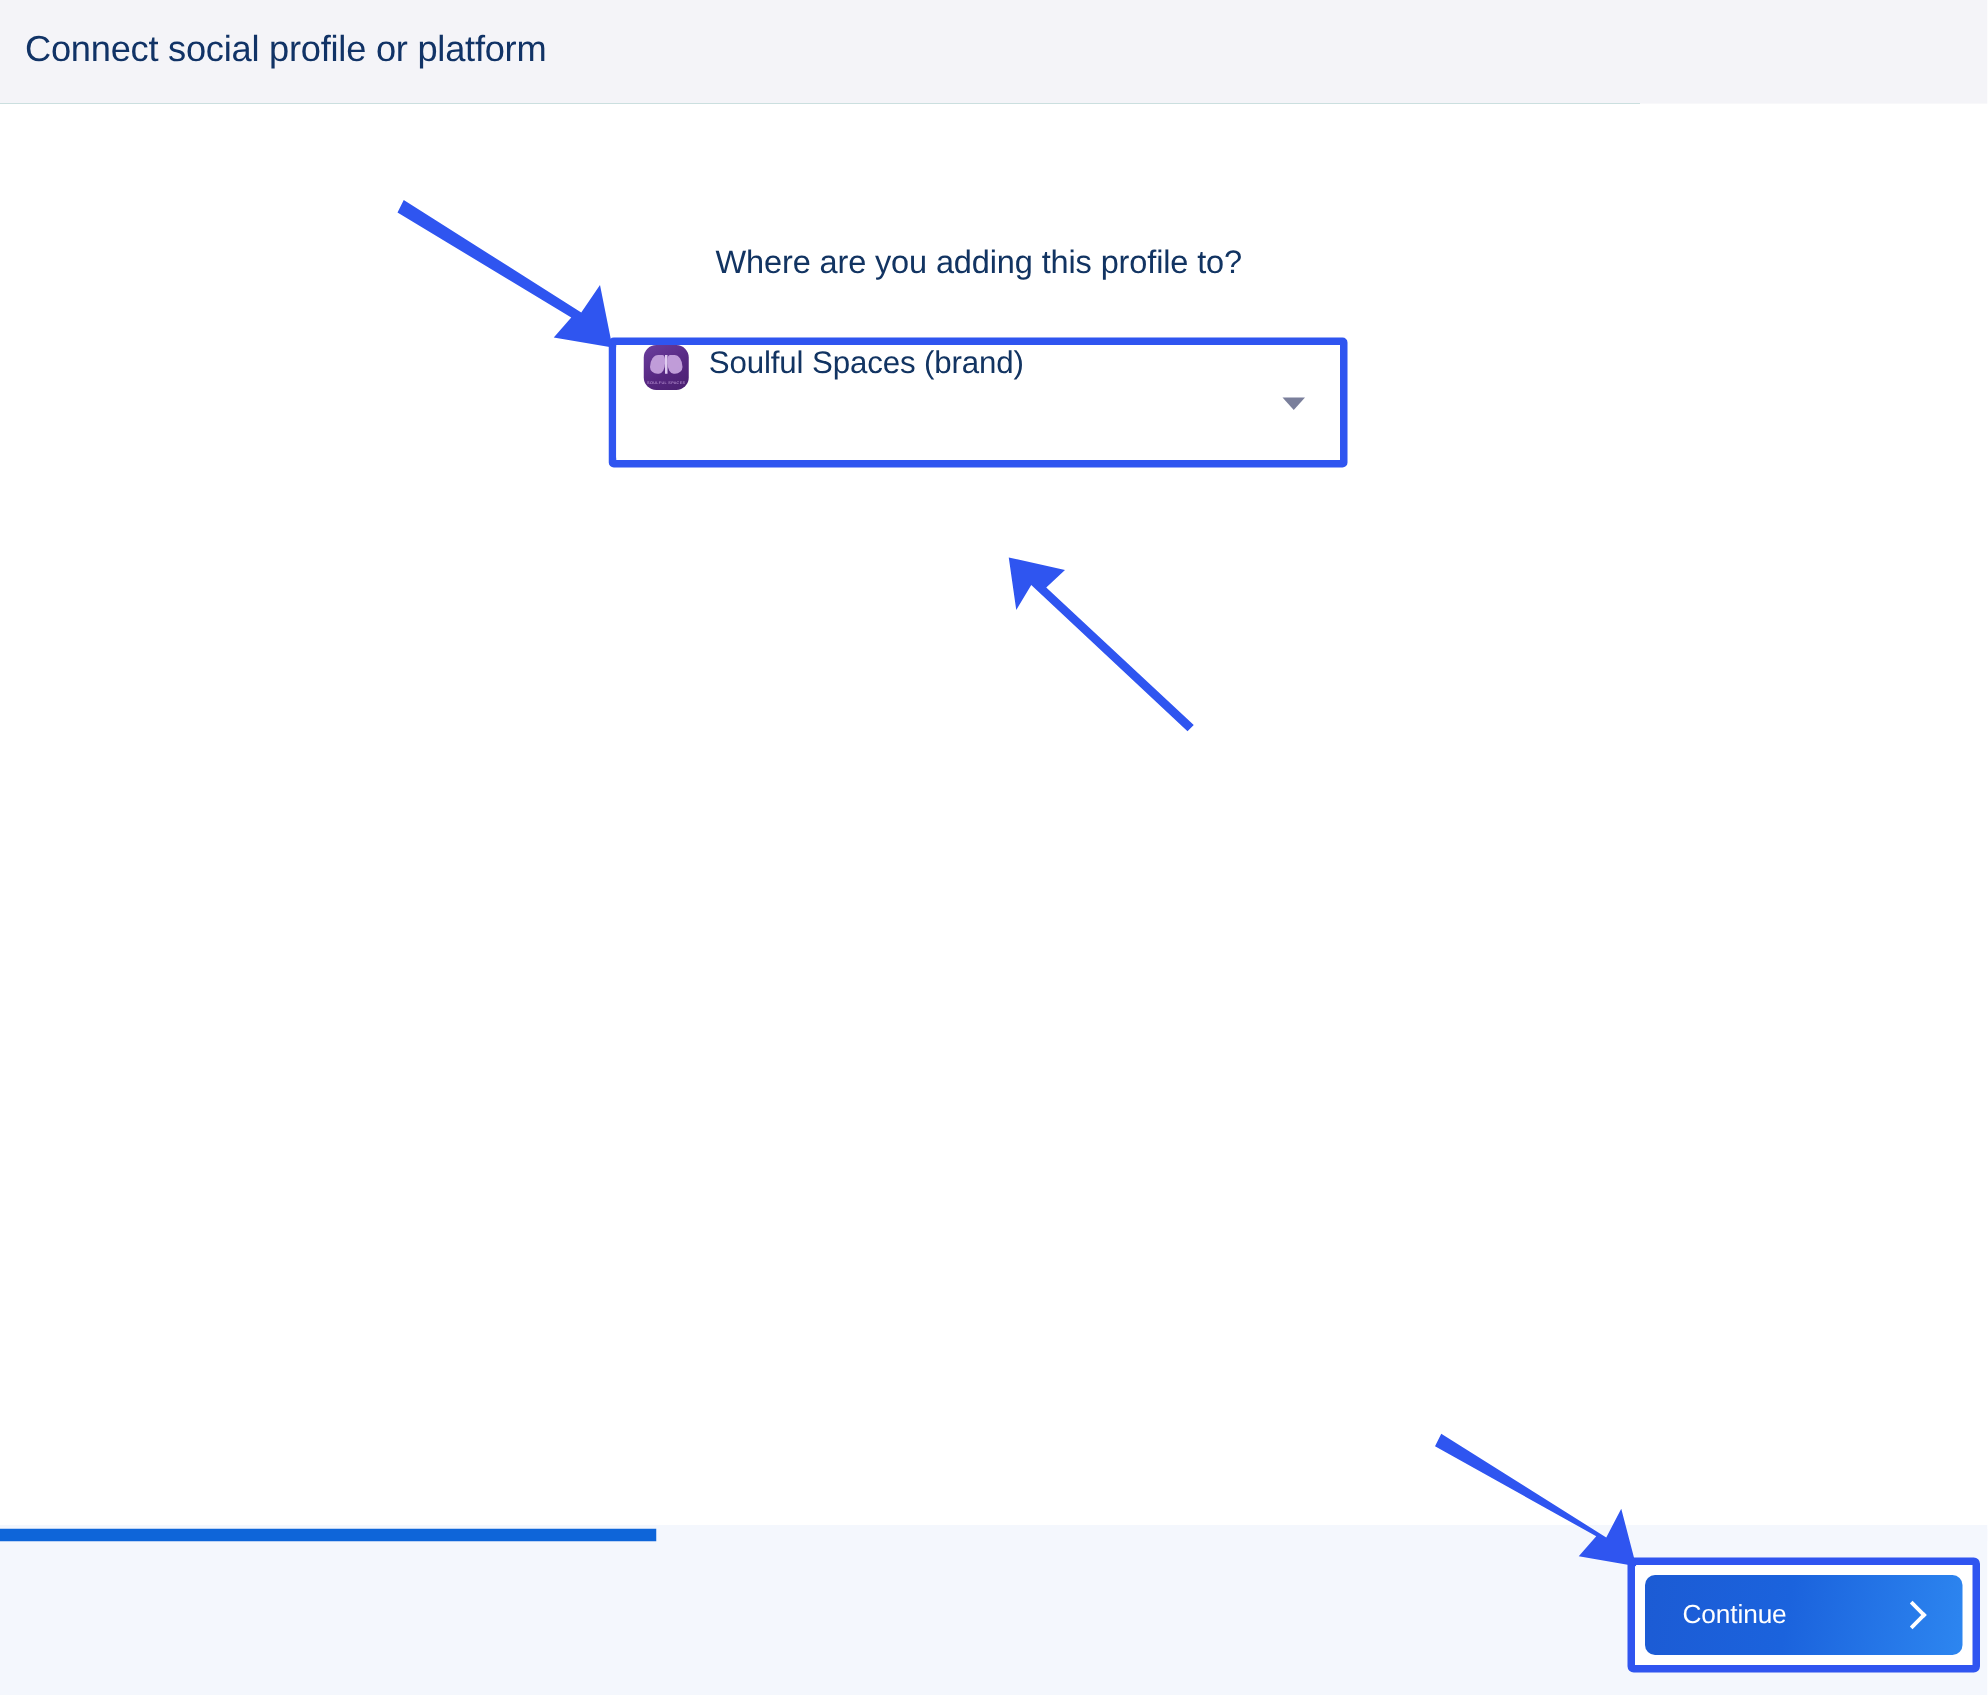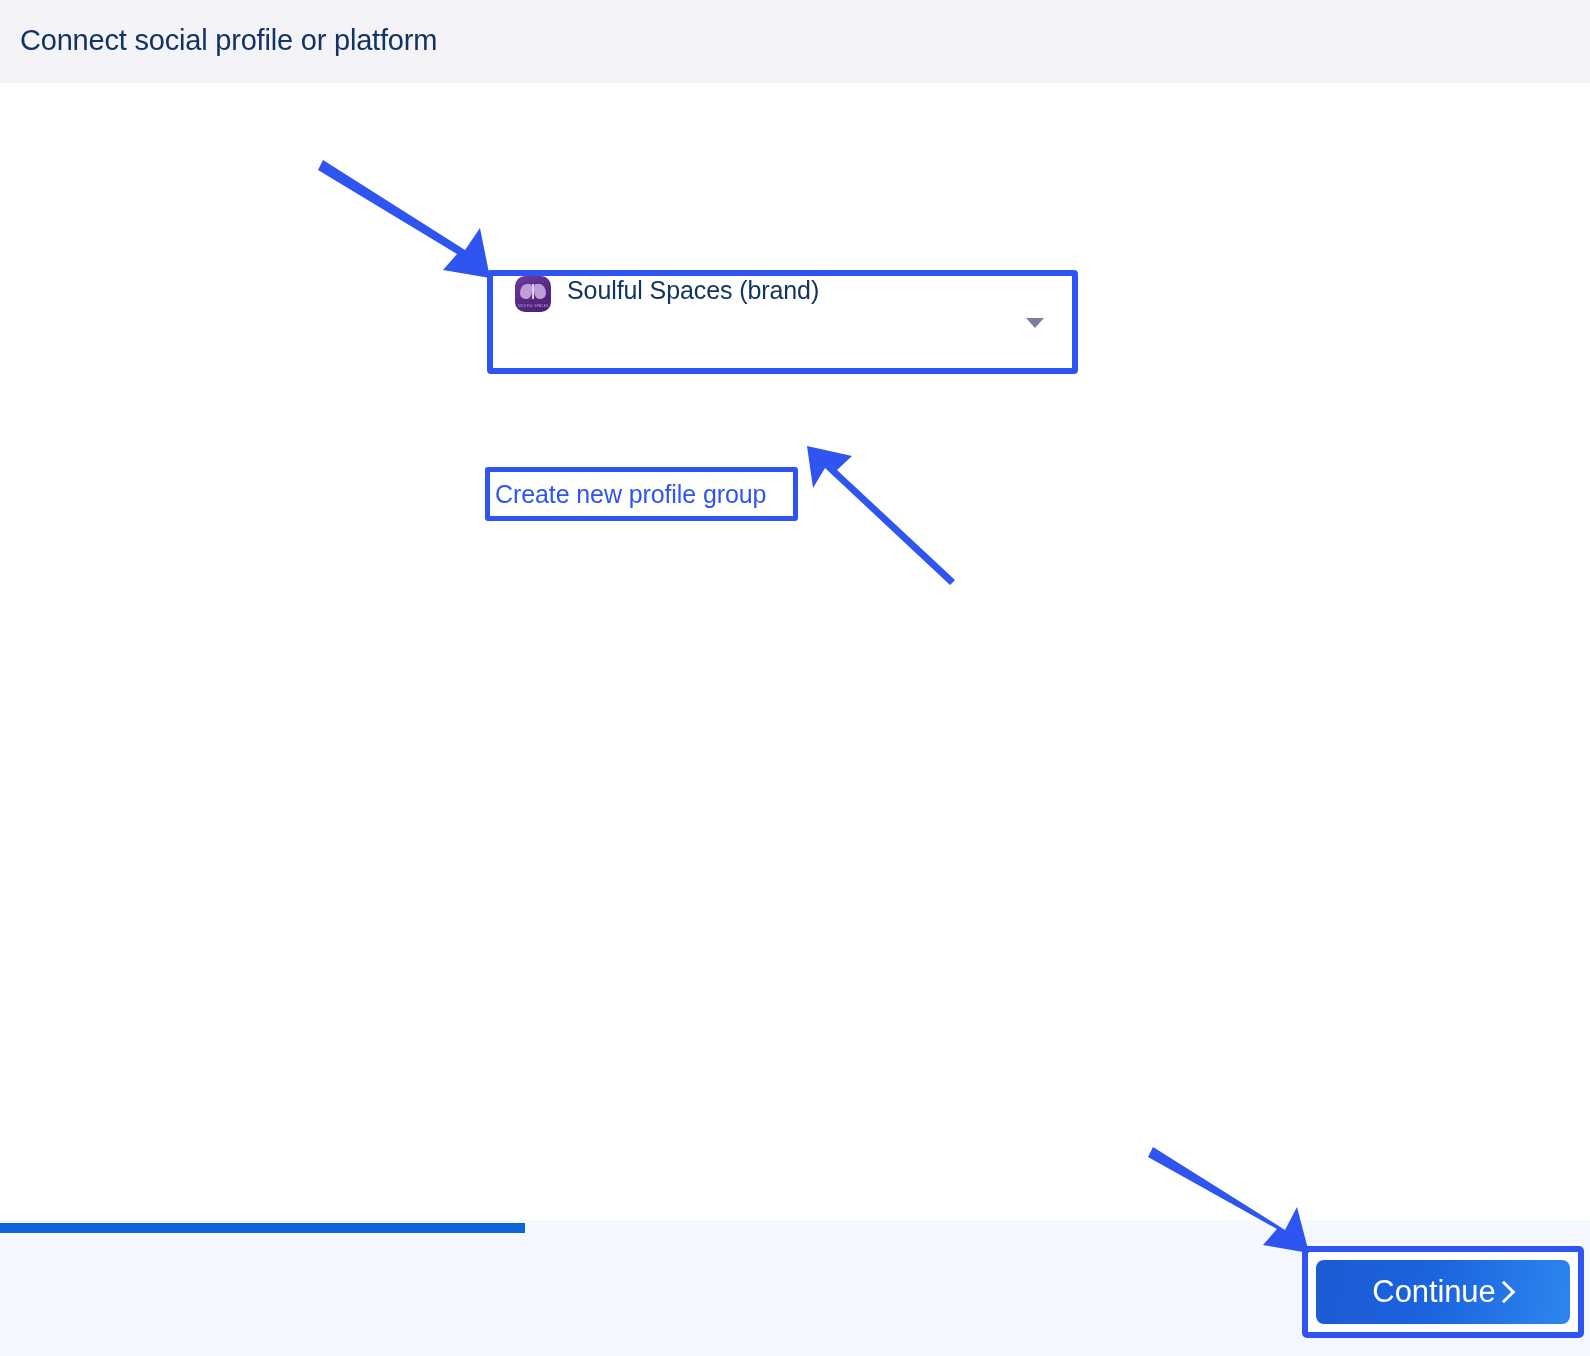--- a/index.html
+++ b/index.html
@@ -203,25 +203,25 @@
     position: absolute;
     left: 8px;
     top: 8px;
     width: 254px;
     height: 64px;
     border: none;
     border-radius: 8px;
     background: linear-gradient(100deg, #1C5BD4 0%, #1B63DD 45%, #2D86F0 100%);
     color: #ffffff;
     font-family: "Liberation Sans", sans-serif;
-    font-size: 31px;
+    font-size: 21px;
     letter-spacing: -0.1px;
     display: flex;
     align-items: center;
-    justify-content: center;
+    justify-content: space-between;
     padding: 0 26px 0 30px;
     cursor: pointer;
   }
   #continue-chevron {
     display: inline-block;
     width: 16px;
     height: 16px;
     border-right: 3px solid #ffffff;
     border-top: 3px solid #ffffff;
     transform: rotate(45deg);
@@ -238,37 +238,35 @@
 <body>
 
 <div id="app">
 
   <div id="header">
     <div id="header-title">Connect social profile or platform</div>
   </div>
 
   <div id="body">
 
+    <div id="question">Where are you adding this profile to?</div>
 
     <div id="select-highlight">
       <div id="group-select">
         <div id="avatar">
           <div class="wing-l"></div>
           <div class="wing-r"></div>
           <div class="body-line"></div>
           <div class="caption">SOULFUL SPACES</div>
         </div>
         <span id="group-name">Soulful Spaces (brand)</span>
         <span id="select-caret"></span>
       </div>
     </div>
 
-    <div id="create-highlight">
-      <a id="create-link" href="#">Create new profile group</a>
-    </div>
 
   </div>
 
   <div id="footer"></div>
 
   <div id="progress-track">
     <div id="progress-fill" style="width: 33%;"></div>
   </div>
 
   <div id="continue-highlight">

